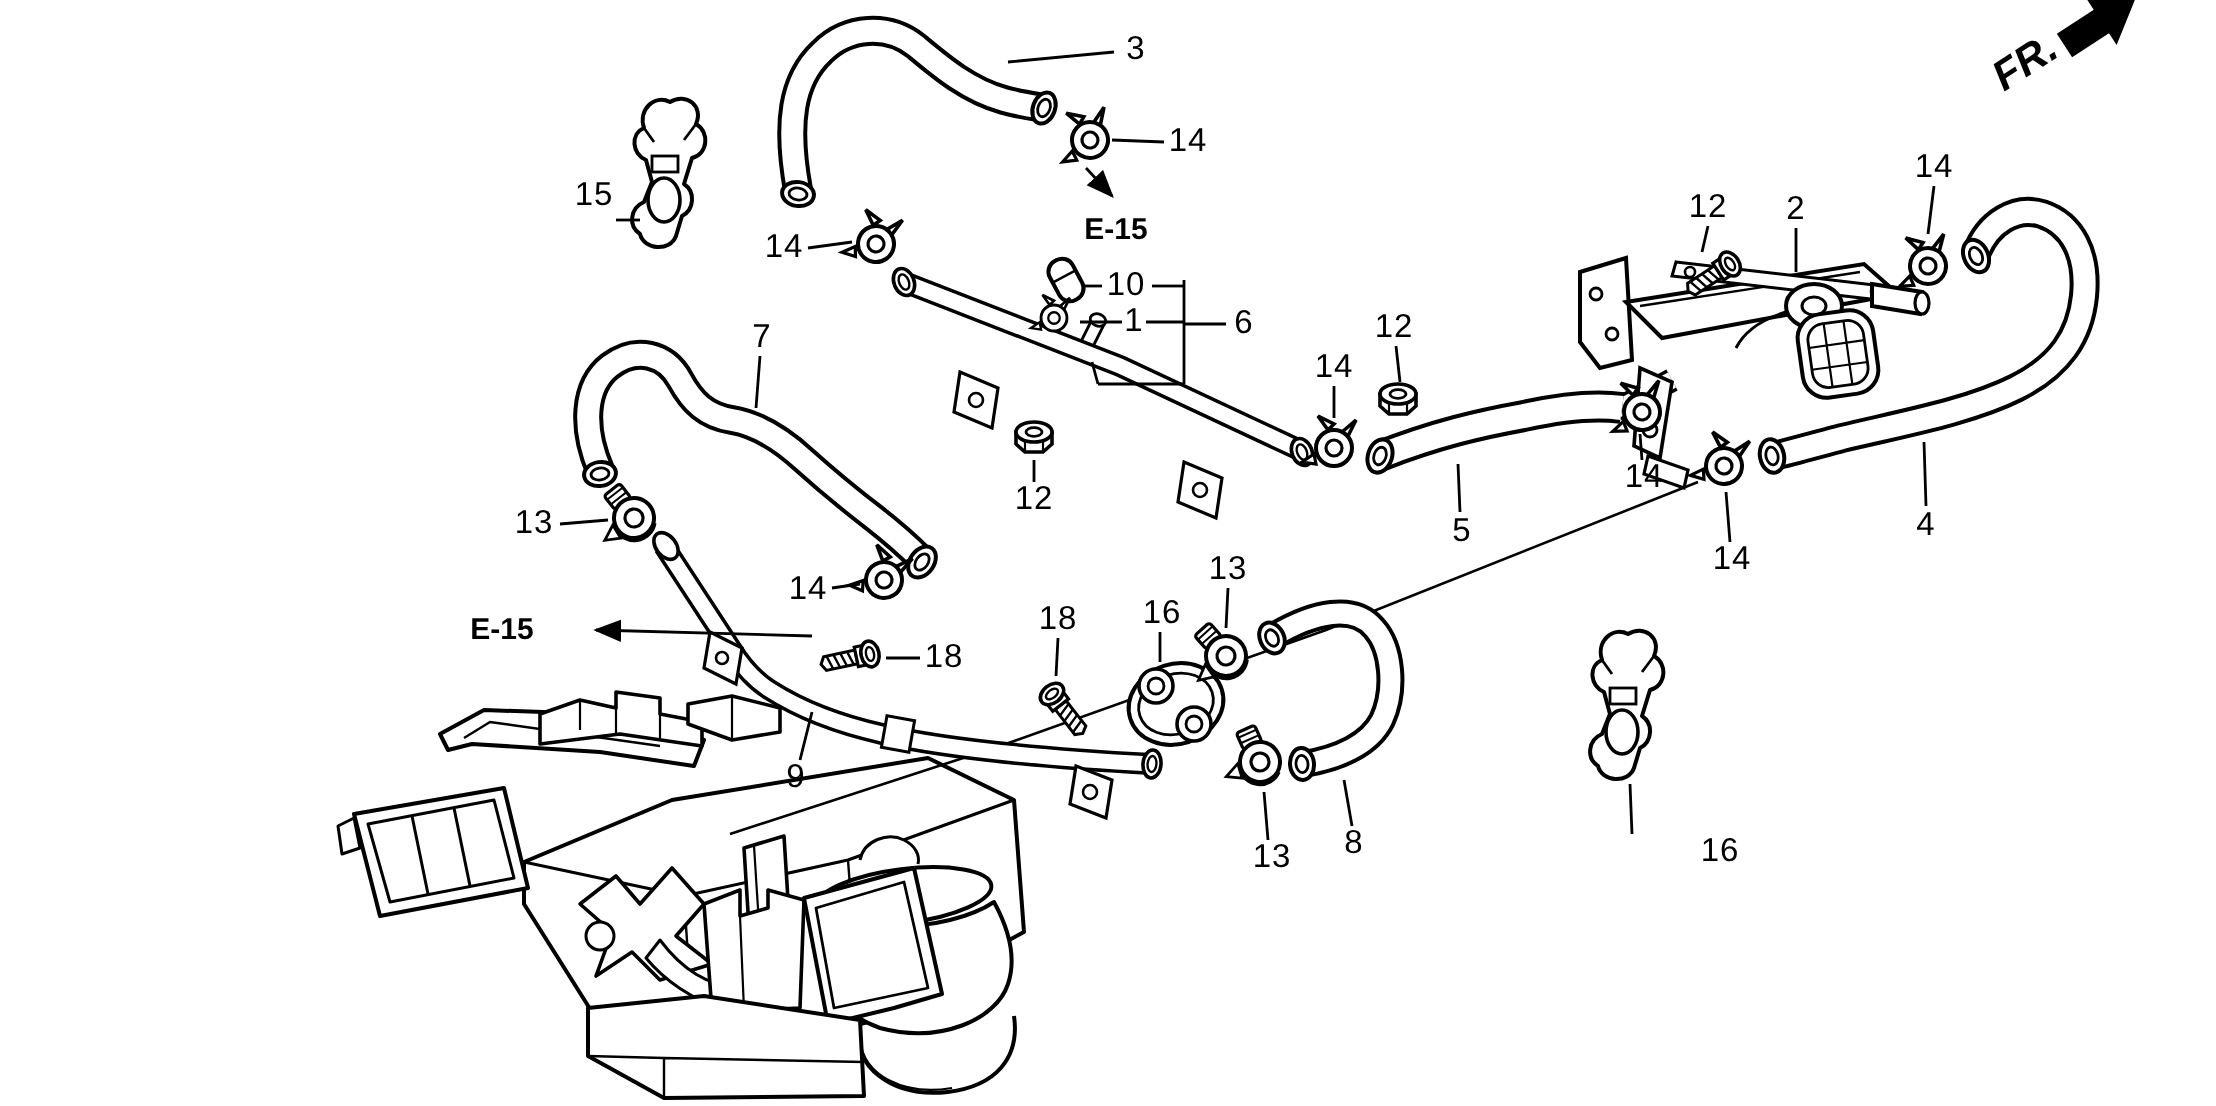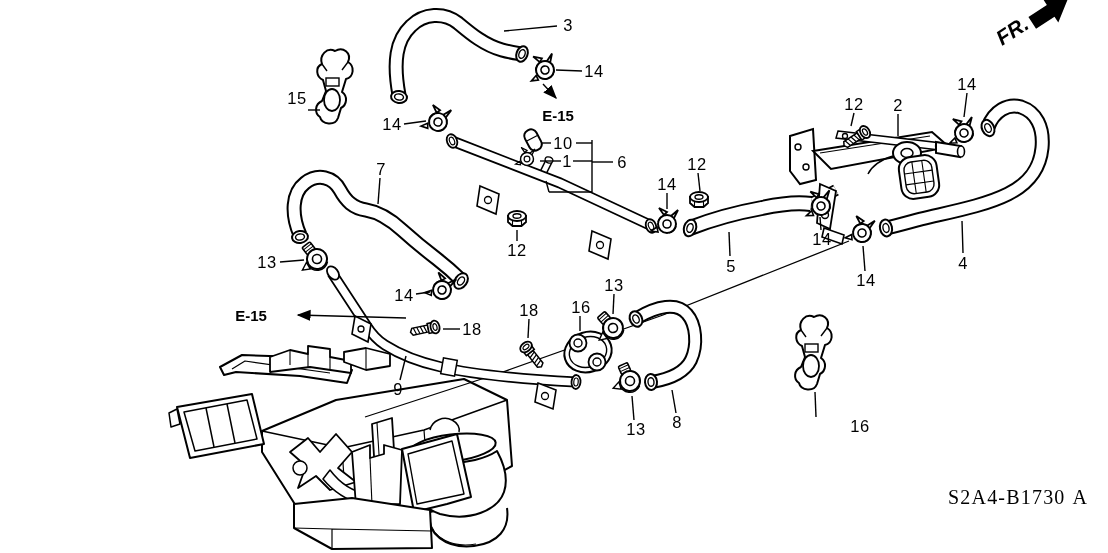--- a/index.html
+++ b/index.html
@@ -307,17 +307,14 @@
       <div class="callout" style="left: 472px; top: 329px;">18</div>
       <div class="callout" style="left: 581px; top: 307px;">16</div>
       <div class="callout" style="left: 614px; top: 285px;">13</div>
       <div class="callout" style="left: 529px; top: 310px;">18</div>
       <div class="callout" style="left: 398px; top: 389px;">9</div>
       <div class="callout" style="left: 636px; top: 429px;">13</div>
       <div class="callout" style="left: 677px; top: 422px;">8</div>
       <div class="callout" style="left: 817px; top: 426px; margin-left: 43px;">16</div>
     </div>
 
-<div id="part-code">
-  <span>S2A4-B1730</span><span class="suffix">A</span>
+
 </div>
 
-</div>
-
 </body></html>

